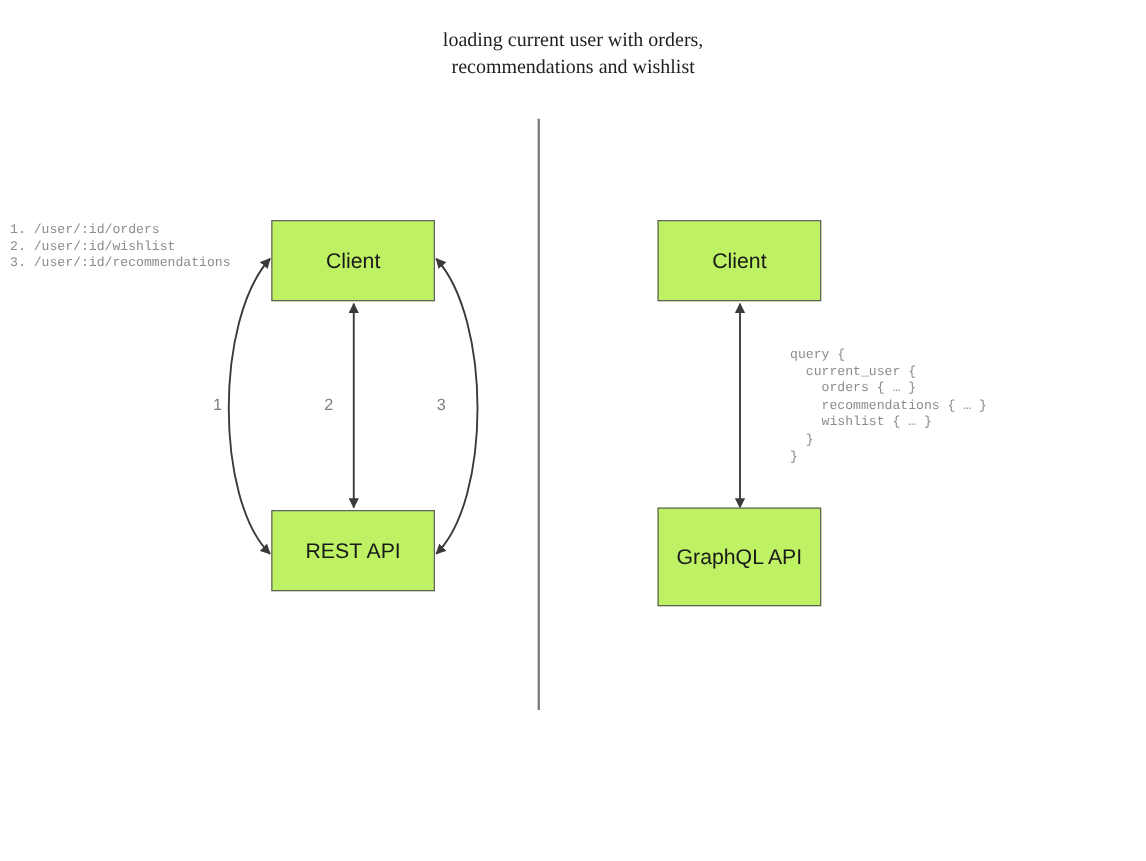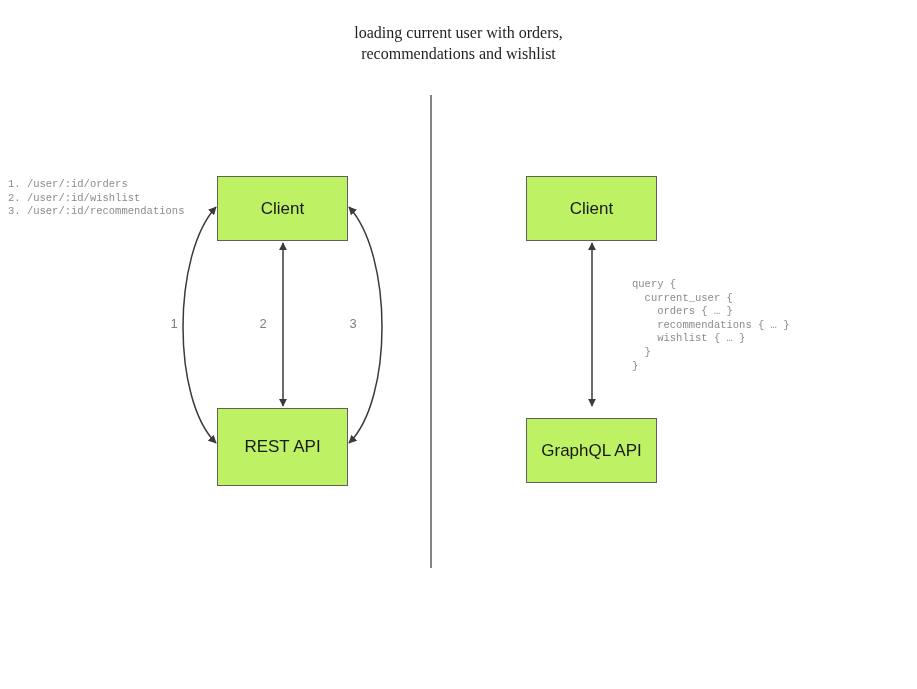--- a/index.html
+++ b/index.html
@@ -43,23 +43,23 @@
     box-sizing: border-box;
     background: #bef264;
     border: 1.6px solid #60605f;
     display: flex;
     align-items: center;
     justify-content: center;
     font-size: 17px;
     color: #191919;
   }
   #node-client-rest { left: 217px; top: 176px; width: 131px; height: 65px; }
-  #node-rest-api    { left: 217px; top: 408px; width: 131px; height: 78px; }
+  #node-rest-api    { left: 217px; top: 408px; width: 131px; height: 65px; }
   #node-client-gql  { left: 526px; top: 176px; width: 131px; height: 65px; }
-  #node-graphql-api { left: 526px; top: 418px; width: 131px; height: 65px; }
+  #node-graphql-api { left: 526px; top: 406px; width: 131px; height: 79px; }
 
   
   .code-block {
     position: absolute;
     font-family: "Liberation Mono", monospace;
     font-size: 10.5px;
     line-height: 13.6px;
     color: #8c8c8c;
     white-space: pre;
   }

